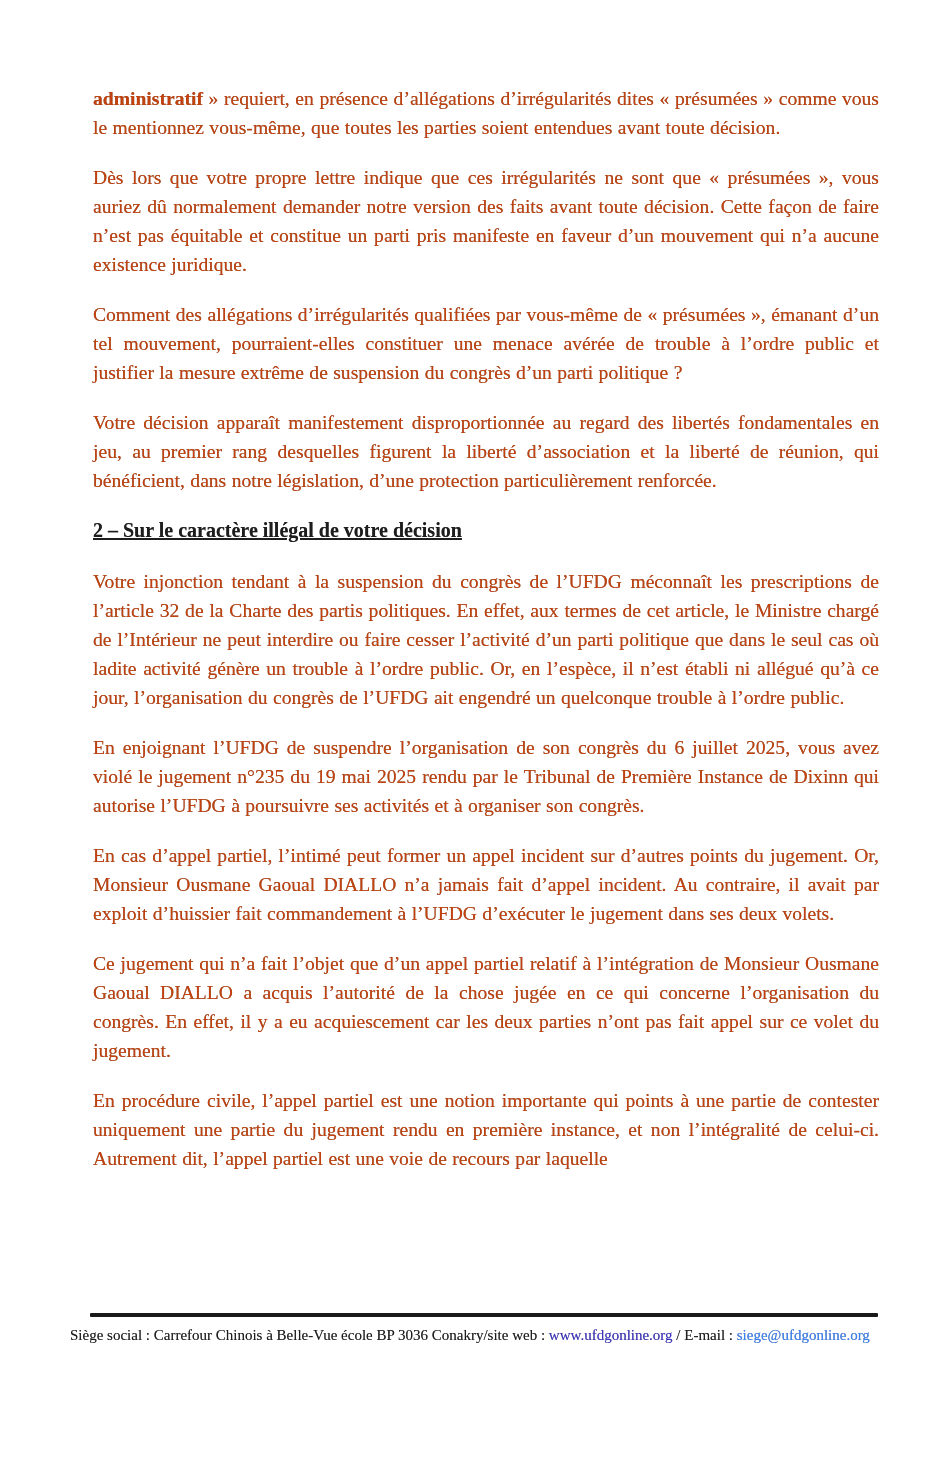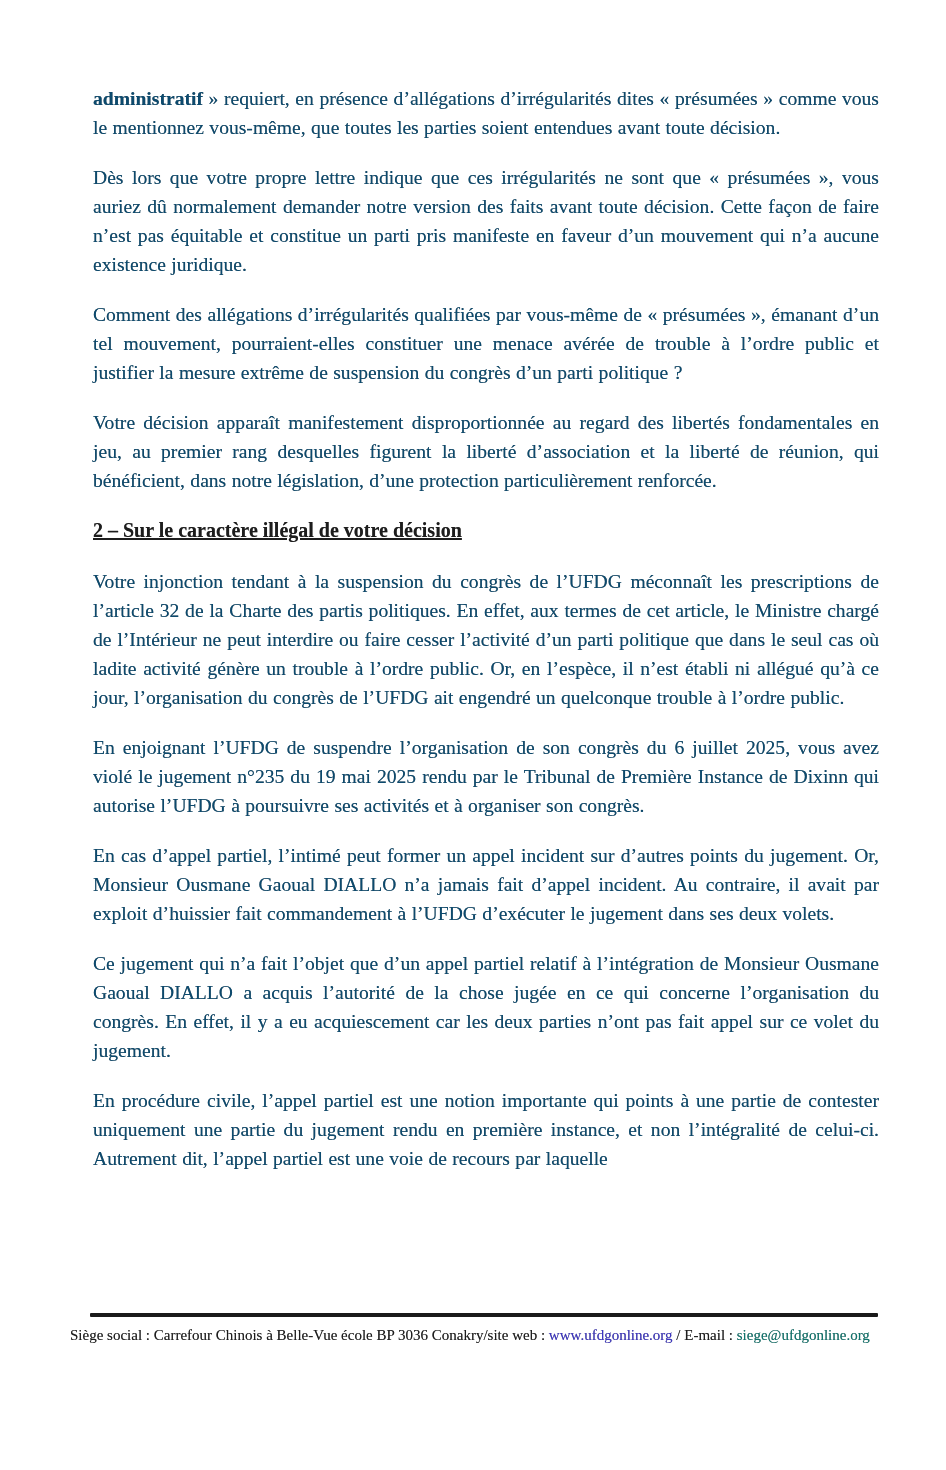--- a/index.html
+++ b/index.html
@@ -22,21 +22,21 @@
   .content {
     position: absolute;
     left: 93px;
     top: 84px;
     width: 786px;
   }
   .body-par {
     margin: 0 0 21px 0;
     font-size: 19.6px;
     line-height: 29px;
-    color: #0c4a6e;
+    color: #c2410c;
     text-align: justify;
     text-shadow: 0 0 0.6px rgba(30,30,30,0.55);
     word-spacing: 0.5px;
   }
   .section-heading {
     margin: 7px 0 22px 0;
     font-size: 20px;
     line-height: 29px;
     font-weight: bold;
     color: #1d1d1d;
@@ -86,16 +86,16 @@
       <h2 class="section-heading">2 – Sur le caractère illégal de votre décision</h2>
       <p class="body-par">Votre injonction tendant à la suspension du congrès de l’UFDG méconnaît les prescriptions de l’article 32 de la Charte des partis politiques. En effet, aux termes de cet article, le Ministre chargé de l’Intérieur ne peut interdire ou faire cesser l’activité d’un parti politique que dans le seul cas où ladite activité génère un trouble à l’ordre public. Or, en l’espèce, il n’est établi ni allégué qu’à ce jour, l’organisation du congrès de l’UFDG ait engendré un quelconque trouble à l’ordre public.</p>
       <p class="body-par">En enjoignant l’UFDG de suspendre l’organisation de son congrès du 6 juillet 2025, vous avez violé le jugement n°235 du 19 mai 2025 rendu par le Tribunal de Première Instance de Dixinn qui autorise l’UFDG à poursuivre ses activités et à organiser son congrès.</p>
       <p class="body-par">En cas d’appel partiel, l’intimé peut former un appel incident sur d’autres points du jugement. Or, Monsieur Ousmane Gaoual DIALLO n’a jamais fait d’appel incident. Au contraire, il avait par exploit d’huissier fait commandement à l’UFDG d’exécuter le jugement dans ses deux volets.</p>
       <p class="body-par">Ce jugement qui n’a fait l’objet que d’un appel partiel relatif à l’intégration de Monsieur Ousmane Gaoual DIALLO a acquis l’autorité de la chose jugée en ce qui concerne l’organisation du congrès. En effet, il y a eu acquiescement car les deux parties n’ont pas fait appel sur ce volet du jugement.</p>
       <p class="body-par">En procédure civile, l’appel partiel est une notion importante qui points à une partie de contester uniquement une partie du jugement rendu en première instance, et non l’intégralité de celui-ci. Autrement dit, l’appel partiel est une voie de recours par laquelle</p>
     </main>
 
   <footer class="footer">
     <div class="footer-rule" style="background: rgb(26, 26, 26);"></div>
-    <div class="footer-text"><span>Siège social : Carrefour Chinois à Belle-Vue école BP 3036 Conakry/site web : </span><a class="flink" style="color: rgb(60, 53, 196);">www.ufdgonline.org</a><span> / E-mail : </span><a class="flink" style="color: #0f766e;">siege@ufdgonline.org</a></div>
+    <div class="footer-text"><span>Siège social : Carrefour Chinois à Belle-Vue école BP 3036 Conakry/site web : </span><a class="flink" style="color: rgb(60, 53, 196);">www.ufdgonline.org</a><span> / E-mail : </span><a class="flink" style="color: #3b82f6;">siege@ufdgonline.org</a></div>
   </footer>
 
 </div>
 
 </body></html>

